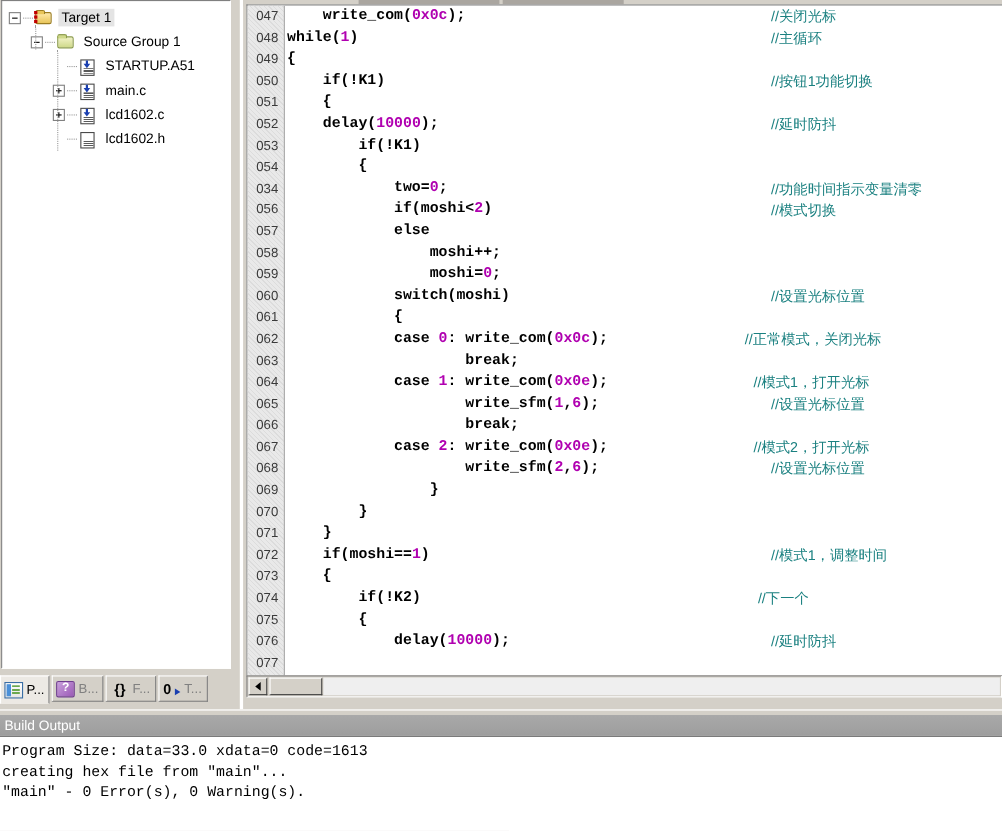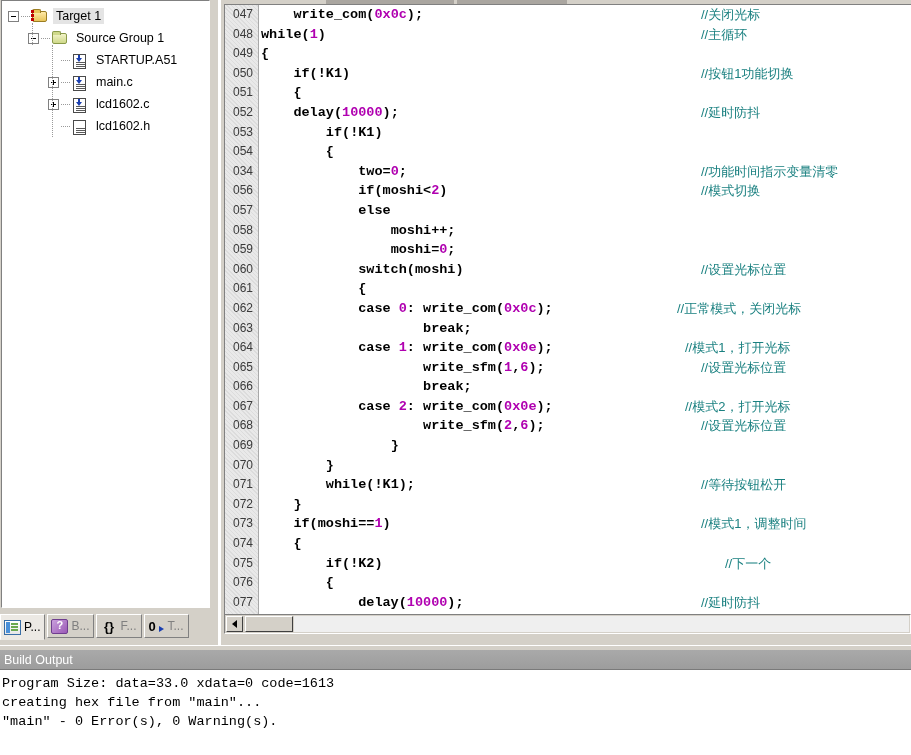--- a/index.html
+++ b/index.html
@@ -582,25 +582,24 @@
             <div class="cline">            <span class="punc">{</span></div>
             <div class="cline">            <span class="kw">case</span> <span class="num">0</span><span class="punc">:</span> <span class="id">write_com</span><span class="punc">(</span><span class="num">0x0c</span><span class="punc">)</span><span class="punc">;</span><span class="cmt" style="left: 402px; margin-left: 14px;">//正常模式，关闭光标</span></div>
             <div class="cline">                    <span class="kw">break</span><span class="punc">;</span></div>
             <div class="cline">            <span class="kw">case</span> <span class="num">1</span><span class="punc">:</span> <span class="id">write_com</span><span class="punc">(</span><span class="num">0x0e</span><span class="punc">)</span><span class="punc">;</span><span class="cmt" style="left: 424px;">//模式1，打开光标</span></div>
             <div class="cline">                    <span class="id">write_sfm</span><span class="punc">(</span><span class="num">1</span><span class="punc">,</span><span class="num">6</span><span class="punc">)</span><span class="punc">;</span><span class="cmt" style="left: 440px;">//设置光标位置</span></div>
             <div class="cline">                    <span class="kw">break</span><span class="punc">;</span></div>
             <div class="cline">            <span class="kw">case</span> <span class="num">2</span><span class="punc">:</span> <span class="id">write_com</span><span class="punc">(</span><span class="num">0x0e</span><span class="punc">)</span><span class="punc">;</span><span class="cmt" style="left: 424px;">//模式2，打开光标</span></div>
             <div class="cline">                    <span class="id">write_sfm</span><span class="punc">(</span><span class="num">2</span><span class="punc">,</span><span class="num">6</span><span class="punc">)</span><span class="punc">;</span><span class="cmt" style="left: 440px;">//设置光标位置</span></div>
             <div class="cline">                <span class="punc">}</span></div>
             <div class="cline">        <span class="punc">}</span></div>
-            <div class="cline">        <span class="kw">while</span><span class="punc">(</span><span class="punc">!</span><span class="id">K1</span><span class="punc">)</span><span class="punc">;</span><span class="cmt" style="left: 440px;">//等待按钮松开</span></div>
             <div class="cline">    <span class="punc">}</span></div>
             <div class="cline">    <span class="kw">if</span><span class="punc">(</span><span class="id">moshi</span><span class="punc">=</span><span class="punc">=</span><span class="num">1</span><span class="punc">)</span><span class="cmt" style="left: 440px;">//模式1，调整时间</span></div>
             <div class="cline">    <span class="punc">{</span></div>
-            <div class="cline">        <span class="kw">if</span><span class="punc">(</span><span class="punc">!</span><span class="id">K2</span><span class="punc">)</span><span class="cmt" style="left: 464px;">//下一个</span></div>
+            <div class="cline">        <span class="kw">if</span><span class="punc">(</span><span class="punc">!</span><span class="id">K2</span><span class="punc">)</span><span class="cmt" style="left: 428px;">//下一个</span></div>
             <div class="cline">        <span class="punc">{</span></div>
             <div class="cline">            <span class="id">delay</span><span class="punc">(</span><span class="num">10000</span><span class="punc">)</span><span class="punc">;</span><span class="cmt" style="left: 440px;">//延时防抖</span></div>
           </div>
       </div>
 
       <div id="hscroll">
         <div class="arrowbtn"></div>
         <div class="thumb"></div>
         <div class="track"></div>
       </div>

